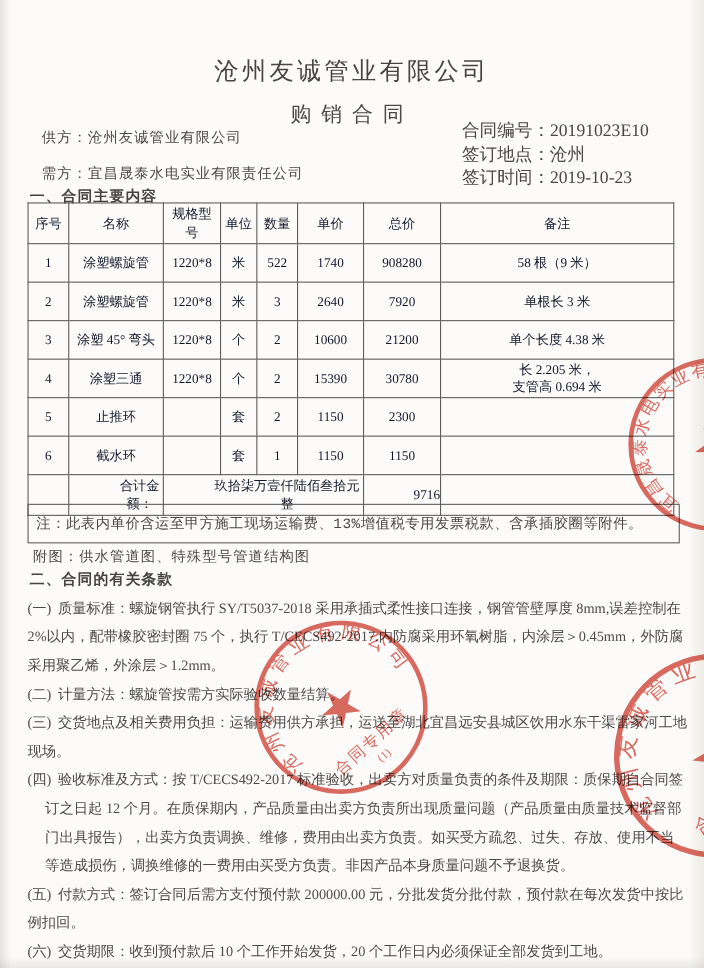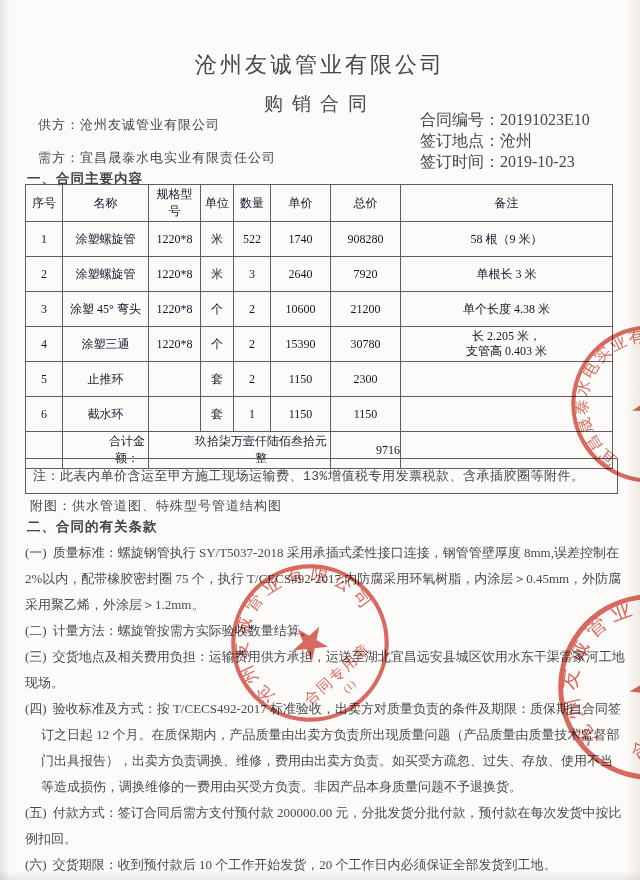--- a/index.html
+++ b/index.html
@@ -147,21 +147,21 @@
     <tr class="row-4">
       <td>4</td>
       <td>涂塑三通</td>
       <td>1220*8</td>
       <td>个</td>
       <td>2</td>
       <td>15390</td>
       <td>30780</td>
       <td>
         <div class="remark2">长 2.205 米，</div>
-        <div class="remark2">支管高 0.403 米</div>
+        <div class="remark2">支管高 0.694 米</div>
       </td>
     </tr>
     <tr class="row-5">
       <td>5</td>
       <td>止推环</td>
       <td></td>
       <td>套</td>
       <td>2</td>
       <td>1150</td>
       <td>2300</td>

